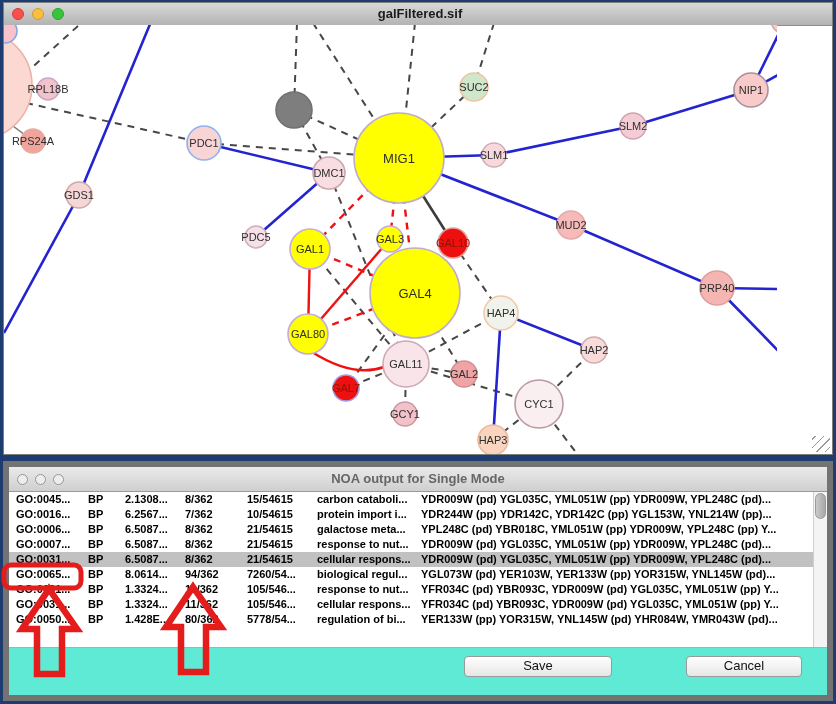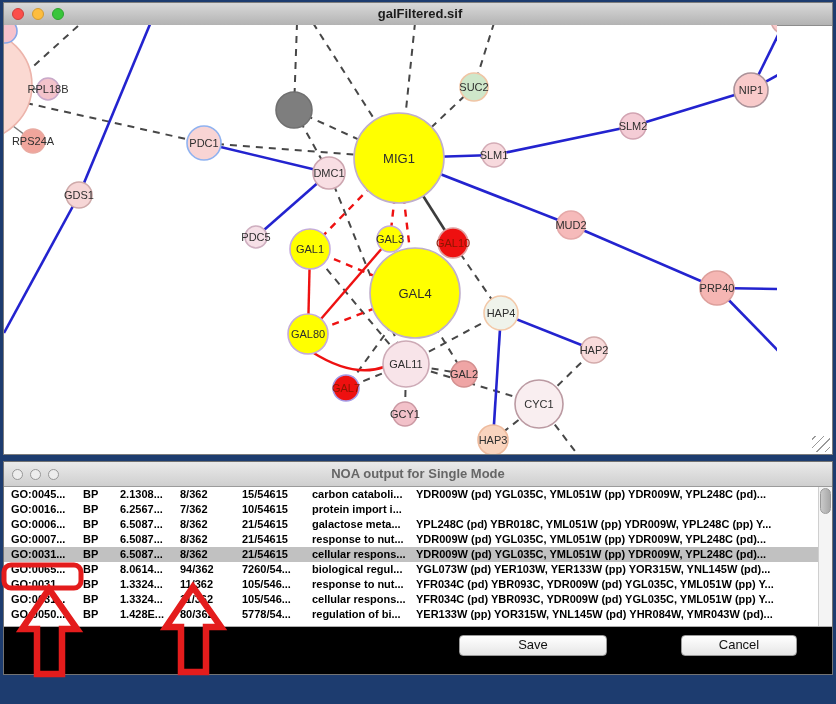--- a/index.html
+++ b/index.html
@@ -22,36 +22,36 @@
   .e-redd{stroke:#ee1111;stroke-width:2.4;stroke-dasharray:7 6;fill:none;}
   .e-dark{stroke:#3c3c3c;stroke-width:2.6;fill:none;}
   .e-thin{stroke:#777;stroke-width:1.5;fill:none;}
   .n{stroke-width:1.6;}
   .nl{font-size:11px;fill:#2e2e2e;text-anchor:middle;}
   .nl-big{font-size:13px;}
   .nl-red{fill:#8b1500;}
   #grip{position:absolute;right:2px;bottom:2px;width:18px;height:16px;
     background:repeating-linear-gradient(315deg,transparent 0 3px,#9a9a9a 3px 4px,transparent 4px 6px);}
   
-  #noa-window{position:absolute;left:3px;top:461px;width:830px;height:214px;background:#fff;border:1px solid #737373;box-sizing:border-box;}
+  #noa-window{position:absolute;left:3px;top:461px;width:830px;height:240px;background:#fff;border:6px solid #737373;box-sizing:border-box;}
   #noa-title{height:24px;background:linear-gradient(#eaeaea,#cfcfcf);border-bottom:1px solid #9b9b9b;position:relative;}
   #noa-title .title{position:absolute;left:0;right:0;top:4px;text-align:center;font-size:13px;color:#666;}
   #noa-title .lights{top:7px;gap:7px;}
   #noa-title .light{width:11px;height:11px;}
   .thead{display:flex;height:18px;background:linear-gradient(#fdfdfd,#e2e2e2);border-bottom:1px solid #9f9f9f;}
   .th{box-sizing:border-box;border-right:1px solid #b5b5b5;font-size:11px;line-height:18px;text-align:center;color:#111;overflow:hidden;white-space:nowrap;}
   .c0{width:73px;}.c1{width:37px;}.c2{width:60px;}.c3{width:62px;}.c4{width:70px;}.c5{width:104px;}.c6{flex:1;}
   #tbody{position:relative;height:167px;background:#fff;font-weight:bold;}
   .t-row{display:flex;height:15px;line-height:15px;font-size:11px;color:#000;}
   .t-row.sel{background:#c1c1c1;}
   .td{box-sizing:border-box;padding-left:6px;overflow:hidden;white-space:nowrap;}
   .td.c0{padding-left:7px;}
   #vscroll{position:absolute;right:0;top:0;width:14px;height:167px;background:#f4f4f4;border-left:1px solid #cfcfcf;box-sizing:border-box;}
   #vthumb{position:absolute;left:1px;right:1px;top:1px;height:26px;border-radius:6px;background:linear-gradient(90deg,#cacaca,#a8a8a8);border:1px solid #9a9a9a;box-sizing:border-box;}
-  #noa-bottom{position:absolute;left:0;right:0;bottom:0;height:47px;background:#000000;border-top:1px solid #aeaeae;padding-left:44px;}
+  #noa-bottom{position:absolute;left:0;right:0;bottom:0;height:47px;background:#5eead4;border-top:1px solid #aeaeae;padding-left:44px;}
   .btn{position:absolute;top:8px;height:19px;border:1px solid #9a9a9a;border-radius:4px;
     background:linear-gradient(#ffffff,#e6e6e6);font-size:13px;text-align:center;line-height:18px;color:#111;
     box-shadow:0 1px 0 rgba(255,255,255,.7) inset;}
   #btn-save{left:455px;width:146px;}
   #btn-cancel{left:677px;width:114px;}
   
   #annot{position:absolute;left:0;top:0;width:836px;height:704px;pointer-events:none;z-index:50;}
 </style>
 </head>
 <body>
@@ -289,20 +289,21 @@
           <span class="td c5">carbon cataboli...</span>
           <span class="td c6">YDR009W (pd) YGL035C, YML051W (pp) YDR009W, YPL248C (pd)...</span>
       </div>
       <div class="t-row">
         <span class="td c0">GO:0016...</span>
           <span class="td c1">BP</span>
           <span class="td c2">6.2567...</span>
           <span class="td c3">7/362</span>
           <span class="td c4">10/54615</span>
           <span class="td c5">protein import i...</span>
+          <span class="td c6">YDR244W (pp) YDR142C, YDR142C (pp) YGL153W, YNL214W (pp)...</span>
       </div>
       <div class="t-row">
         <span class="td c0">GO:0006...</span>
           <span class="td c1">BP</span>
           <span class="td c2">6.5087...</span>
           <span class="td c3">8/362</span>
           <span class="td c4">21/54615</span>
           <span class="td c5">galactose meta...</span>
           <span class="td c6">YPL248C (pd) YBR018C, YML051W (pp) YDR009W, YPL248C (pp) Y...</span>
       </div>

